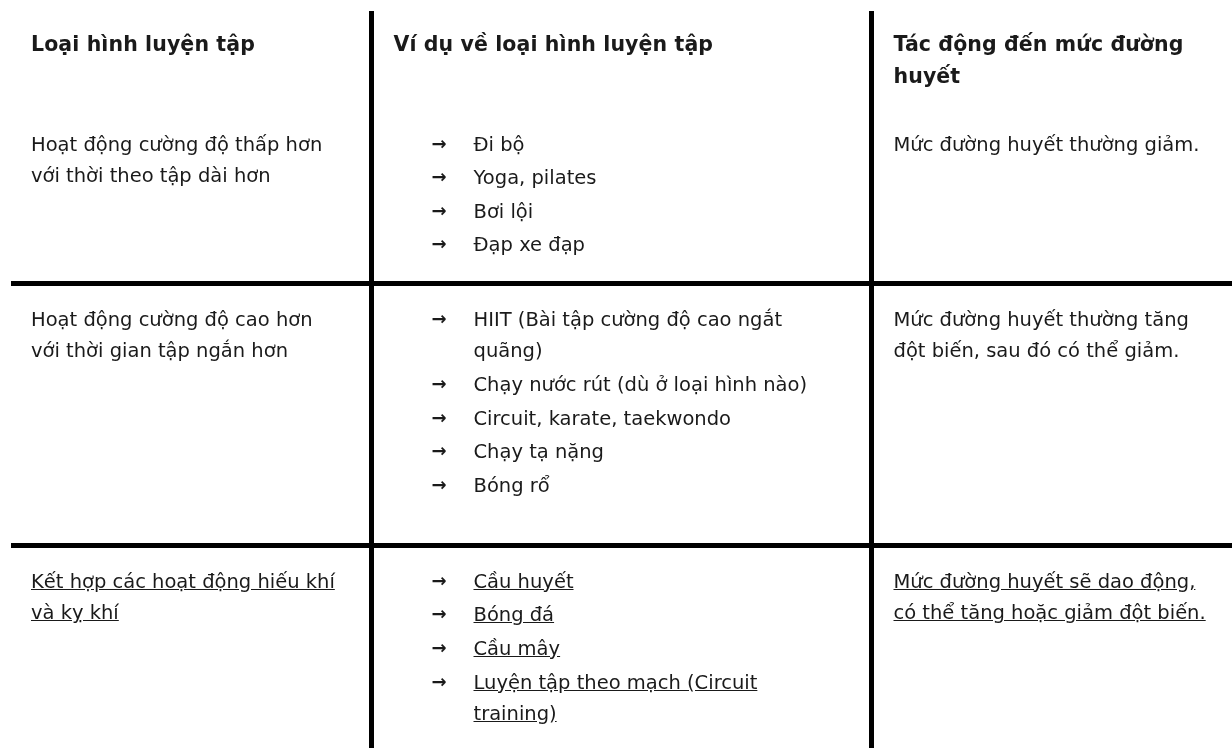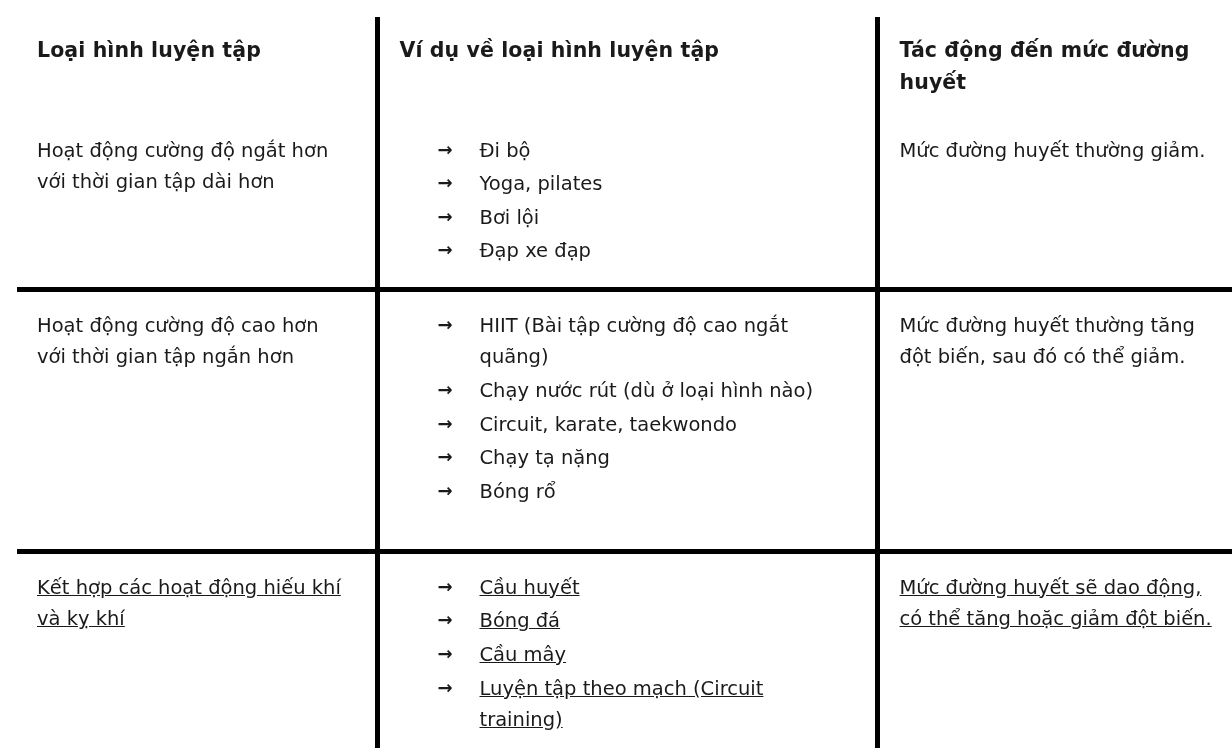--- a/index.html
+++ b/index.html
@@ -11,21 +11,21 @@
     height: 748px;
     background: #ffffff;
     font-family: "DejaVu Sans", sans-serif;
     color: #1a1a1a;
     overflow: hidden;
   }
   .sheet {
     width: 1028px;
     height: 748px;
     box-sizing: border-box;
-    padding: 17px;
+    padding: 11px;
   }
   table.exercise-table {
     width: 1232px;
     border-collapse: collapse;
     table-layout: fixed;
   }
   table.exercise-table col.c1 { width: 360px; }
   table.exercise-table col.c2 { width: 500px; }
   table.exercise-table col.c3 { width: 372px; }
 
@@ -98,21 +98,21 @@
     </colgroup>
     <thead>
       <tr>
         <th>Loại hình luyện tập</th>
         <th>Ví dụ về loại hình luyện tập</th>
         <th>Tác động đến mức đường huyết</th>
       </tr>
     </thead>
     <tbody>
       <tr class="row-low">
-        <td class="cell-type">Hoạt động cường độ ngắt hơn với thời gian tập dài hơn</td>
+        <td class="cell-type">Hoạt động cường độ thấp hơn với thời theo tập dài hơn</td>
         <td>
           <ul class="ex-list">
             <li><span class="arrow">→</span><span>Đi bộ</span></li>
             <li><span class="arrow">→</span><span>Yoga, pilates</span></li>
             <li><span class="arrow">→</span><span>Bơi lội</span></li>
             <li><span class="arrow">→</span><span>Đạp xe đạp</span></li>
           </ul>
         </td>
         <td class="cell-effect">Mức đường huyết thường giảm.</td>
       </tr>

